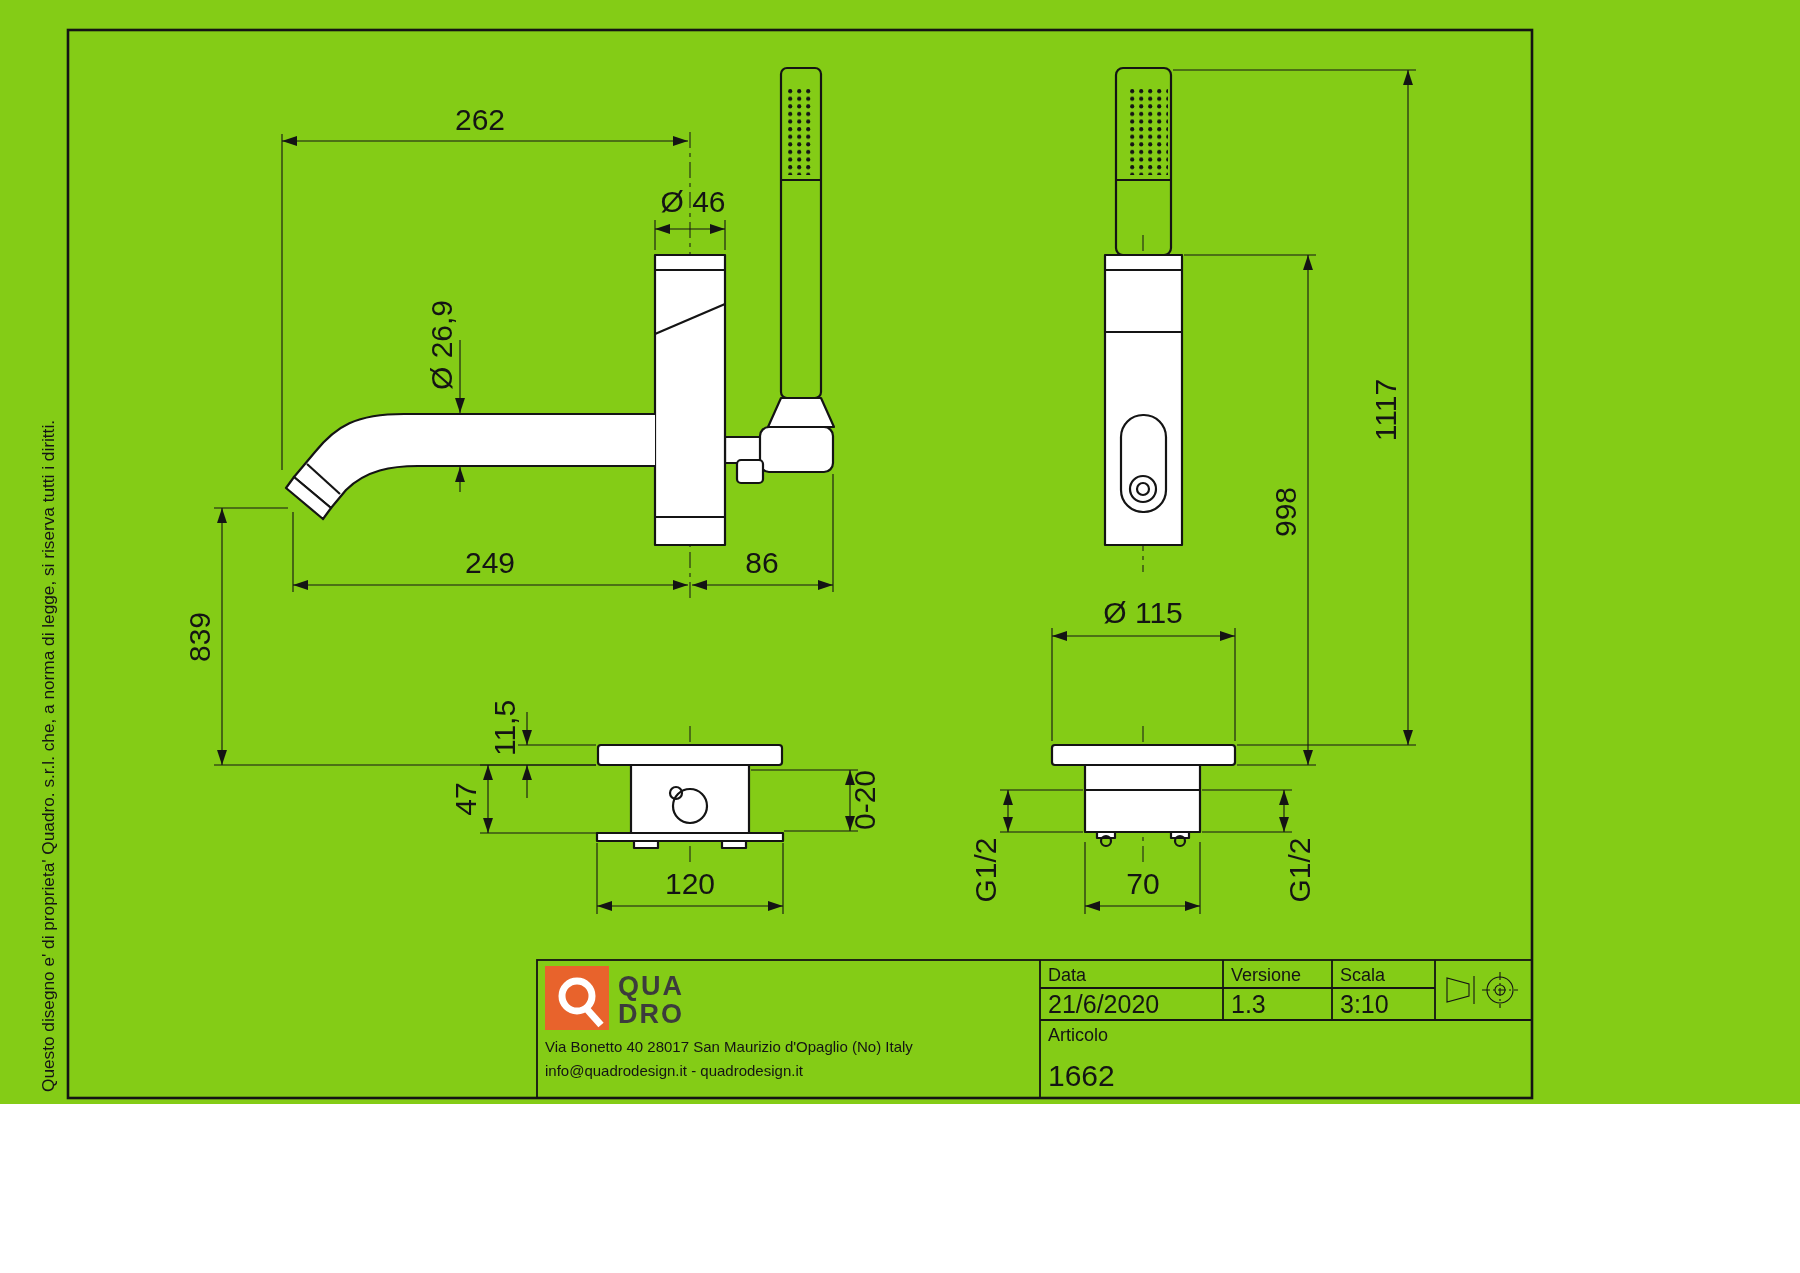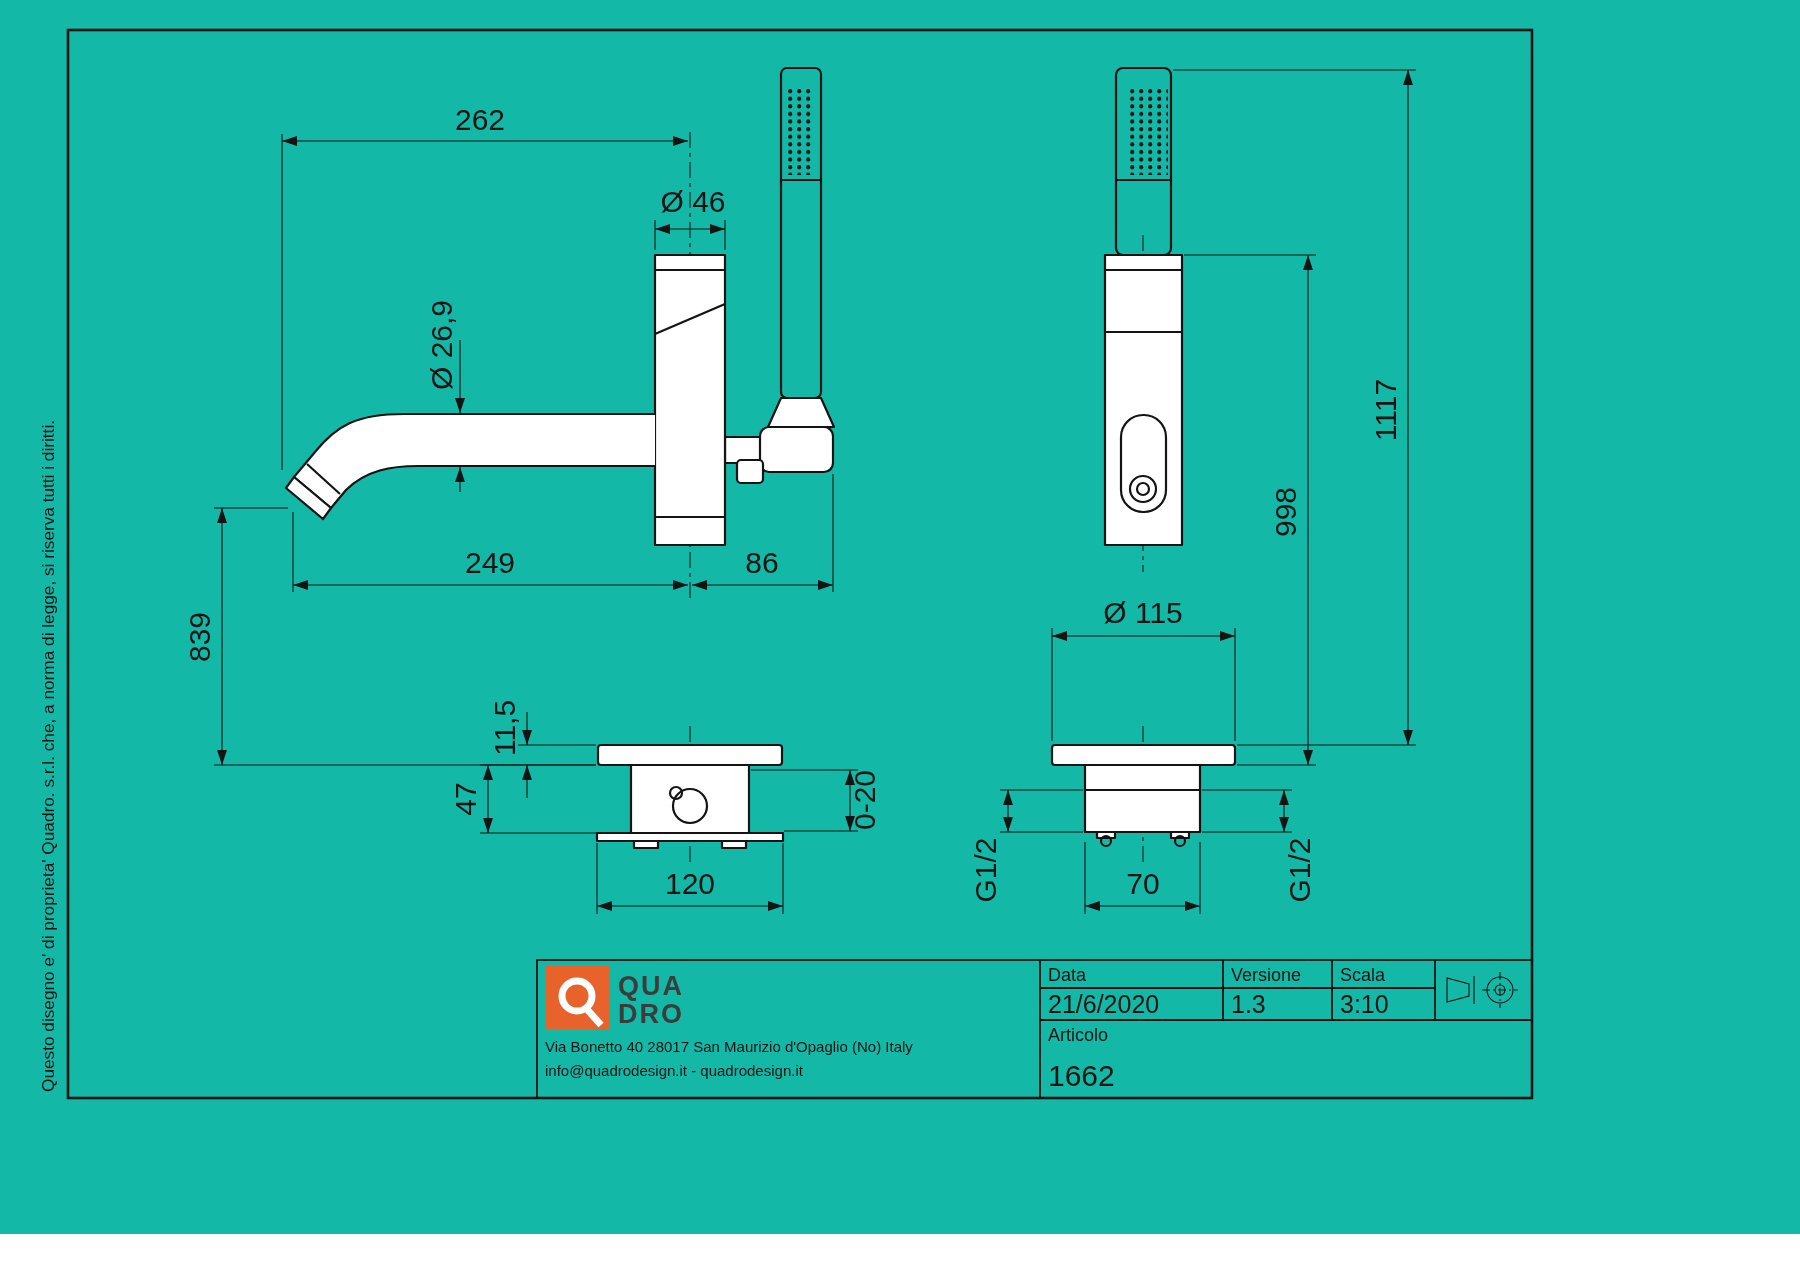--- a/index.html
+++ b/index.html
@@ -1,16 +1,16 @@
 <!DOCTYPE html>
 <html><head>
 <meta charset="utf-8">
 <style>
   html,body{margin:0;padding:0;background:#fff;}
-  .sheet{position:relative;width:1800px;height:1234px;background:#14b8a6;font-family:"Liberation Sans",sans-serif;}
+  .sheet{position:relative;width:1800px;height:1104px;background:#84cc16;font-family:"Liberation Sans",sans-serif;}
   svg{display:block;}
   .obj{stroke:#141414;stroke-width:2.2;fill:none;stroke-linejoin:round;}
   .objw{stroke:#141414;stroke-width:2.2;fill:#fff;stroke-linejoin:round;}
   .thin{stroke:#141414;stroke-width:1.1;fill:none;}
   .cl{stroke:#141414;stroke-width:1;fill:none;stroke-dasharray:16 5 4 5;}
   .frame{stroke:#141414;stroke-width:2.6;fill:none;}
   .tbl{stroke:#141414;stroke-width:1.8;fill:none;}
   .dim{font-size:30px;fill:#141414;text-anchor:middle;}
   .tb-label{font-size:18px;fill:#141414;}
   .tb-value{font-size:25px;fill:#141414;}

